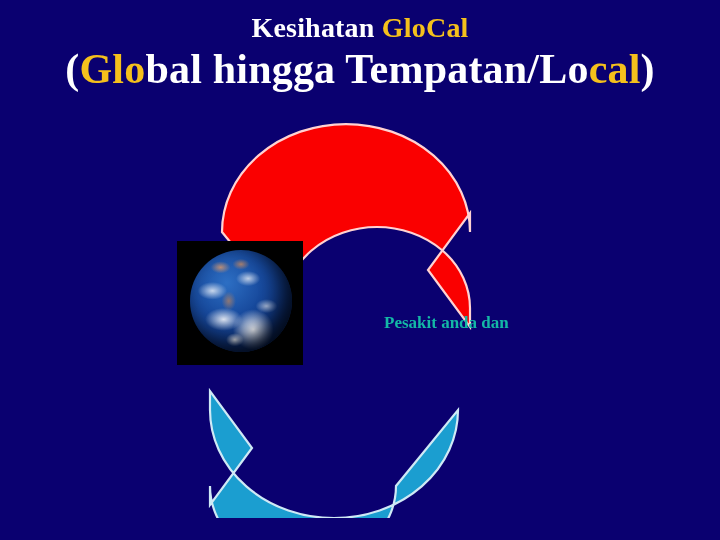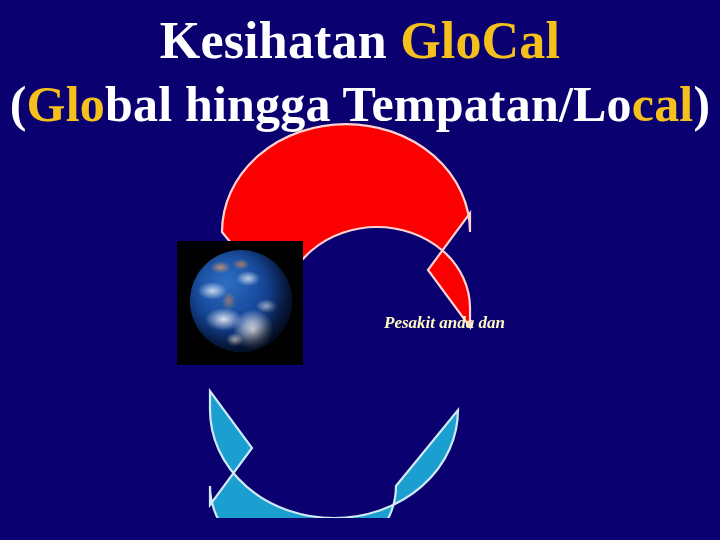--- a/index.html
+++ b/index.html
@@ -23,29 +23,29 @@
   
   #title-block {
     position: absolute;
     left: 0;
     top: 14px;
     width: 720px;
     text-align: center;
     line-height: 1.02;
   }
   .title-line {
-    font-size: 52px;
+    font-size: 28px;
     font-weight: bold;
     color: #ffffff;
     letter-spacing: 0.2px;
     white-space: nowrap;
   }
   .title-line.line2 {
-    font-size: 50px;
-    margin-top: 12px;
+    font-size: 42px;
+    margin-top: 5px;
   }
   .gold { color: #f5c01c; }
   .white { color: #ffffff; }
 
   
   #cycle-diagram {
     position: absolute;
     left: 170px;
     top: 118px;
     width: 340px;
@@ -134,17 +134,17 @@
                L 40 368
                A 62 54 0 0 0 226 368
                Z" fill="#1b9ed0" stroke="#cfe9f5" stroke-width="2.2"></path>
     </svg>
   </div>
 
   <div id="earth-frame" style="background: rgb(0, 0, 0);">
     <div id="earth-globe"></div>
   </div>
 
-  <div id="body-text" style="color: #fef9c3; font-style: italic;">
+  <div id="body-text" style="color: #14b8a6;">
     <div>Pesakit anda dan</div>
   </div>
 
 </div>
 
 </body></html>

